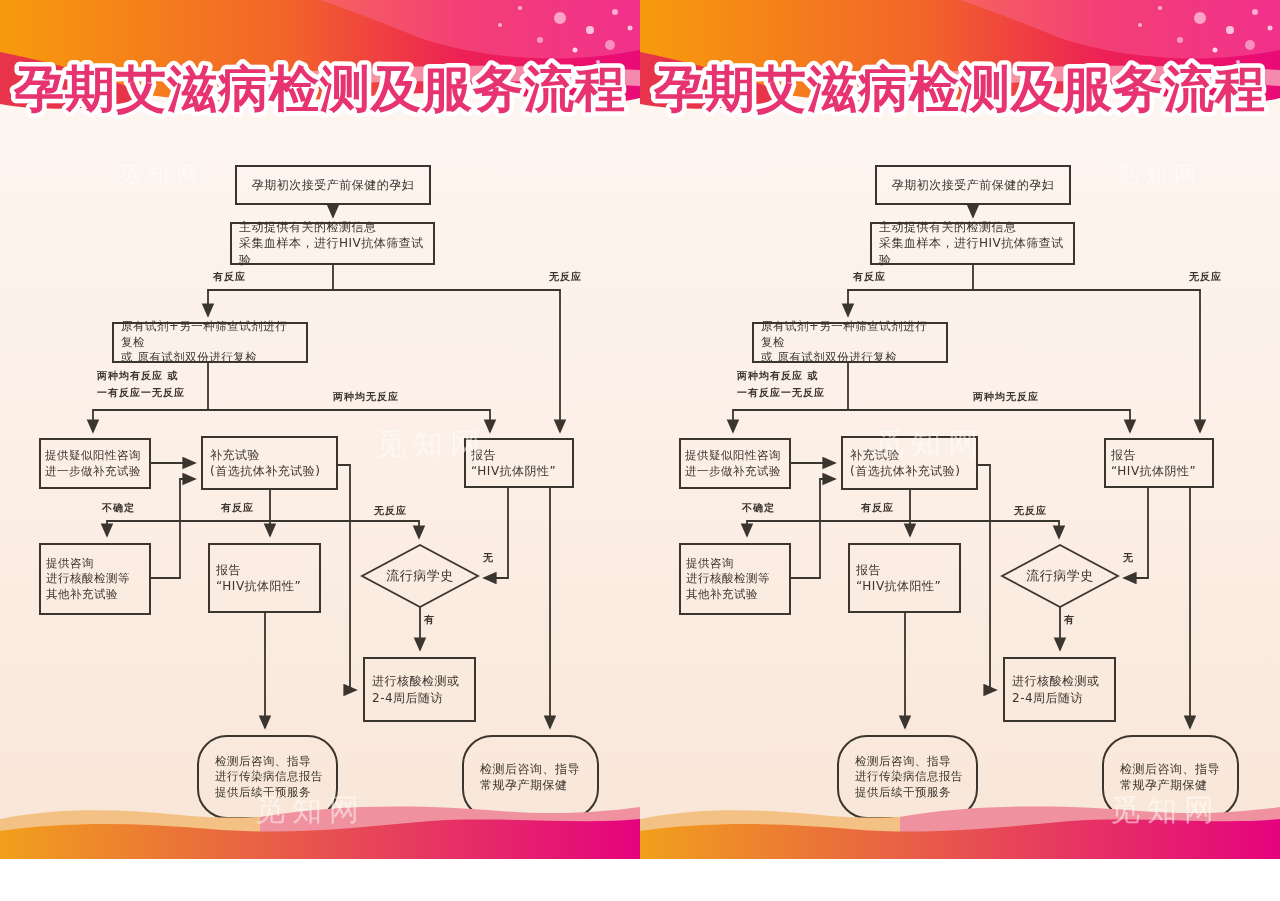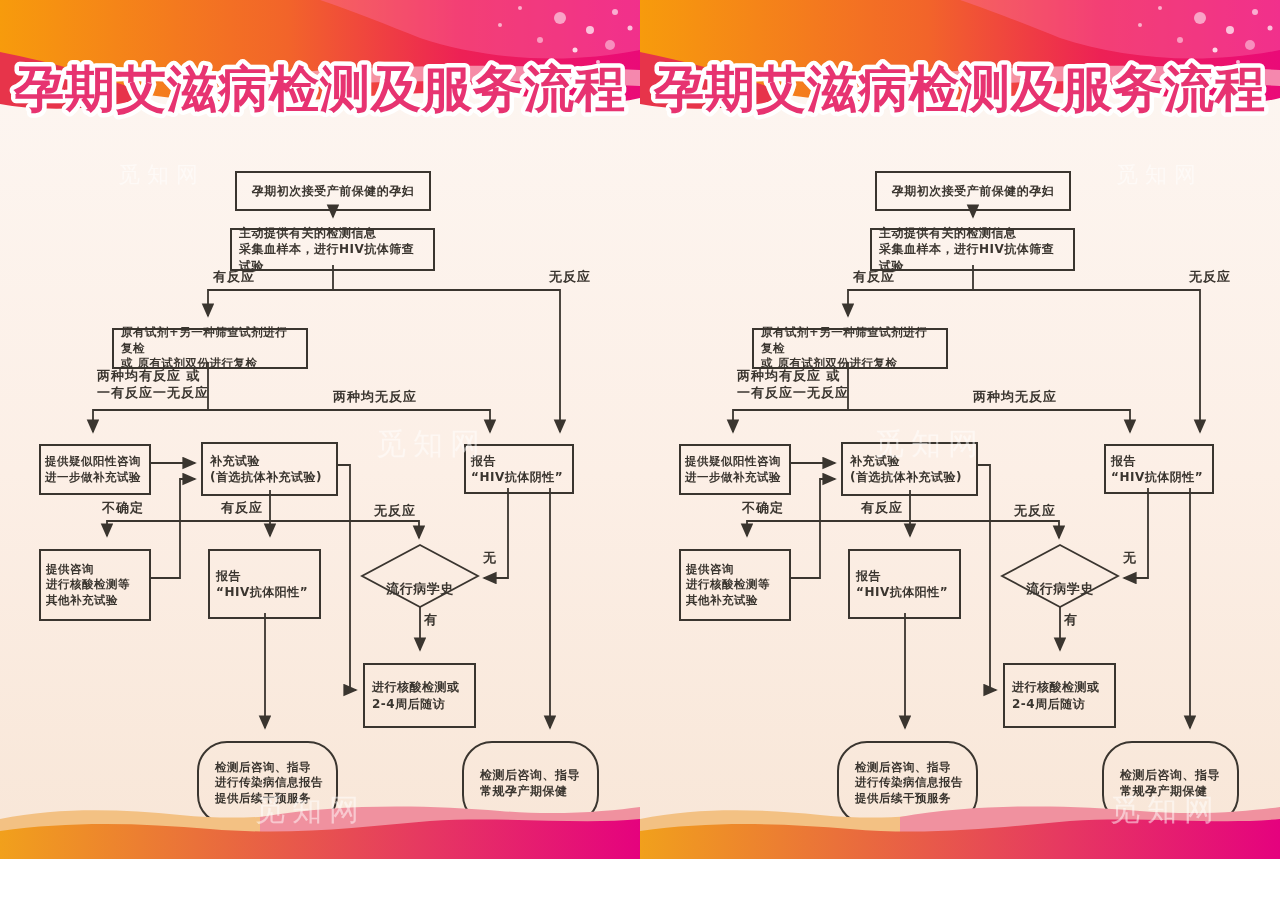--- a/index.html
+++ b/index.html
@@ -11,28 +11,28 @@
   .panel{
     position:relative;width:640px;height:859px;overflow:hidden;
     background:linear-gradient(180deg,#fdf7f3 0%,#fcefe6 55%,#f8e6d7 100%);
   }
   .hdr-svg{position:absolute;top:0;left:0;display:block;}
   .ftr-svg{position:absolute;bottom:0;left:0;display:block;}
   .conn-svg{position:absolute;top:0;left:0;}
   .nd{
     position:absolute;border:2px solid #3a352f;box-sizing:border-box;
     display:flex;flex-direction:column;justify-content:center;
-    padding:2px 7px;color:#3a352f;font-size:12px;font-weight:700;
-    line-height:1.35;letter-spacing:.5px;background:transparent;margin-top:6px;
+    padding:2px 7px;color:#3a352f;font-size:12px;font-weight:400;
+    line-height:1.35;letter-spacing:.5px;background:transparent;
   }
   .nd.ctr{text-align:center;align-items:center;}
   .nd.rounded{border-radius:30px;padding-left:16px;}
-  .nd.noborder{border:none;padding:0;justify-content:flex-end;}
+  .nd.noborder{border:none;padding:0;}
   .elbl{
-    position:absolute;color:#3a352f;font-size:13px;font-weight:600;
+    position:absolute;color:#3a352f;font-size:10px;font-weight:600;
     letter-spacing:1px;white-space:nowrap;line-height:17px;
   }
   .wm{
     position:absolute;color:rgba(255,255,255,0.5);font-weight:normal;
     letter-spacing:7px;pointer-events:none;z-index:6;white-space:nowrap;
   }
 </style>
 </head>
 <body>
 

